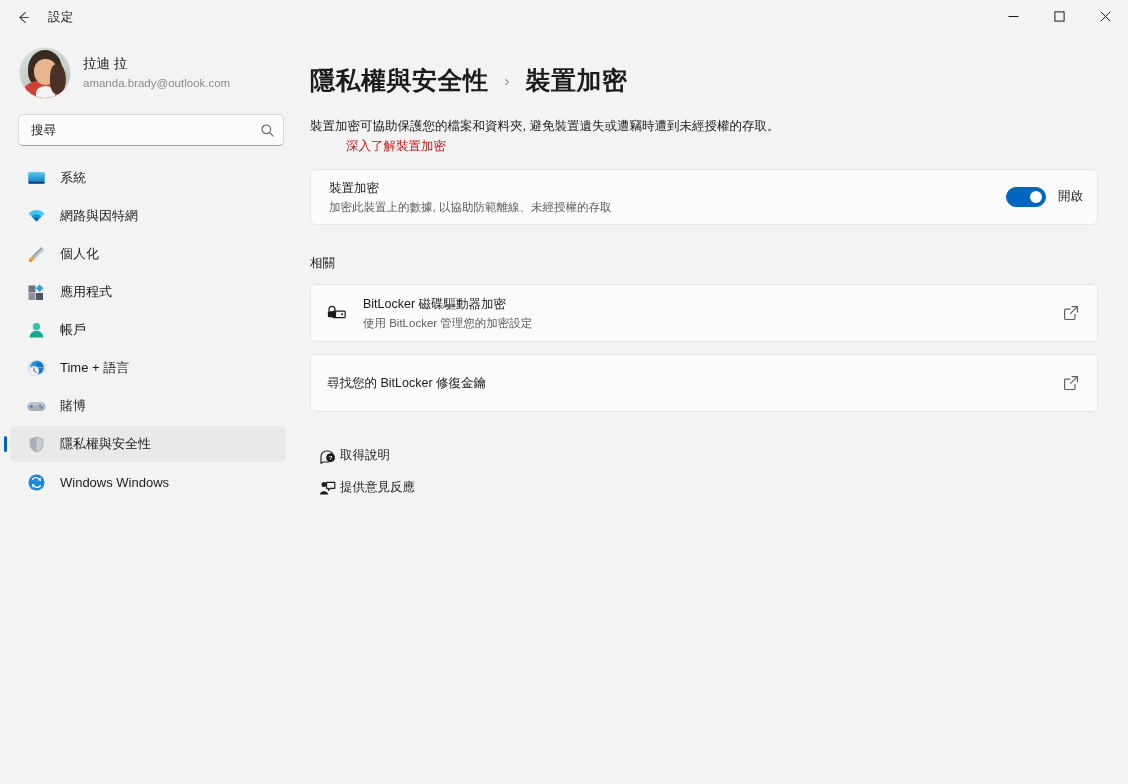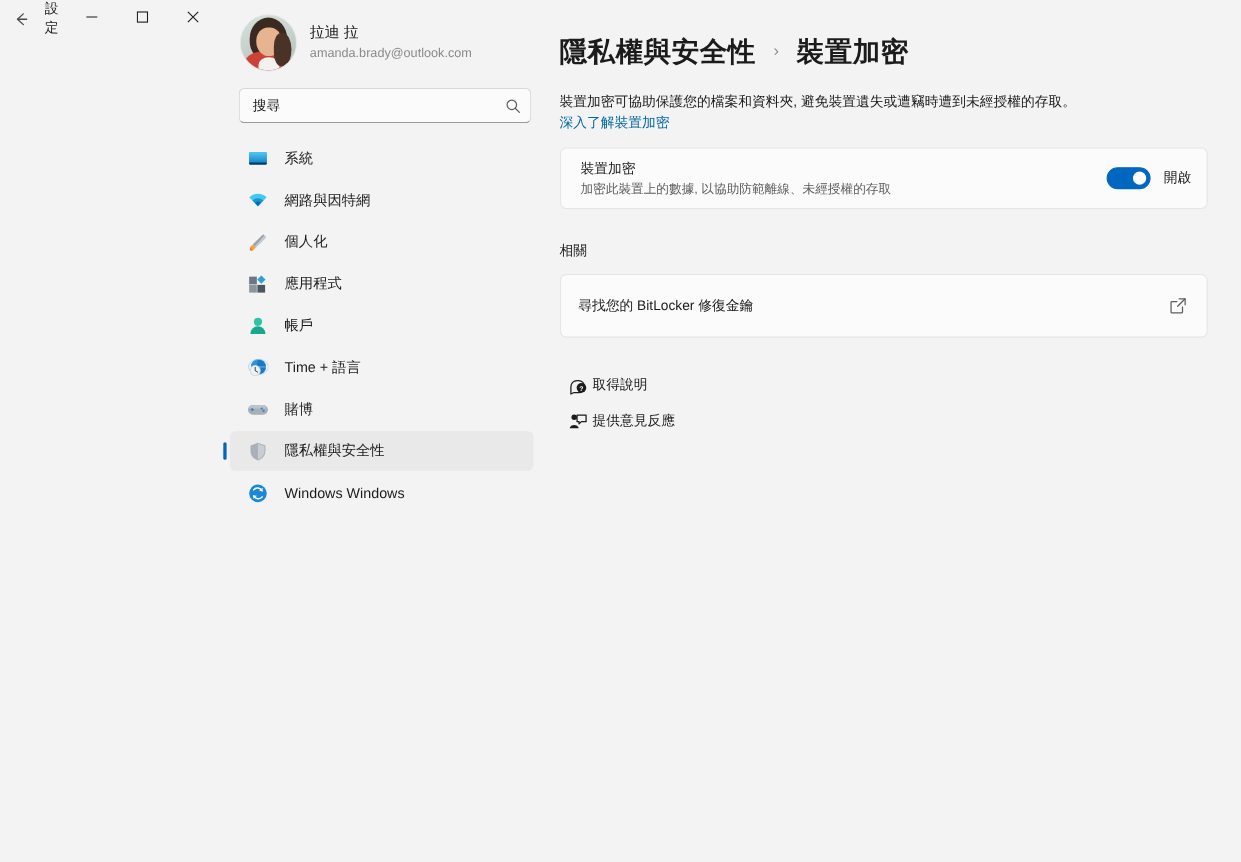--- a/index.html
+++ b/index.html
@@ -3,21 +3,21 @@
 <meta charset="utf-8">
 <style>
   * { box-sizing: border-box; margin: 0; padding: 0; }
   html, body {
     width: 1128px; height: 784px;
     font-family: "Liberation Sans", "DejaVu Sans", sans-serif;
     background: #f3f3f3;
     color: #1b1b1b;
     overflow: hidden;
   }
-  .window { width: 1128px; height: 616px; display: flex; flex-direction: row; background: #f3f3f3; }
+  .window { width: 1128px; height: 616px; display: flex; flex-direction: column; background: #f3f3f3; }
 
   
   .titlebar {
     height: 34px; flex: 0 0 34px; display: flex; align-items: center;
     background: #f3f3f3; position: relative;
   }
   .back-btn {
     width: 34px; height: 30px; margin-left: 6px;
     display: flex; align-items: center; justify-content: center;
     border-radius: 5px; cursor: pointer;
@@ -86,21 +86,21 @@
   .navlabel { font-size: 13px; color: #1b1b1b; white-space: nowrap; }
 
   
   .main { flex: 1; min-width: 0; overflow-y: auto; padding: 30px 30px 30px 10px; }
   .breadcrumb { display: flex; align-items: center; gap: 16px; padding-left: 0; }
   .bc-parent { font-size: 25px; font-weight: 600; color: #1b1b1b; cursor: pointer; letter-spacing: .5px; }
   .bc-sep { color: #8a8a8a; font-size: 15px; }
   .bc-current { font-size: 25px; font-weight: 600; color: #1b1b1b; letter-spacing: .5px; }
 
   .page-desc { margin-top: 20px; font-size: 12.5px; color: #1b1b1b; line-height: 1.55; }
-  .page-link { font-size: 12.5px; color: #0369a1; line-height: 1.55; cursor: pointer; display: inline-block; }
+  .page-link { font-size: 12.5px; color: #b91c1c; line-height: 1.55; cursor: pointer; display: inline-block; margin-left: 36px; }
 
   .card {
     background: #fbfbfb; border: 1px solid #e5e5e5; border-radius: 6px;
     margin-top: 12px; display: flex; align-items: center;
     padding: 0 16px; min-height: 58px;
   }
   .card.toggle-card { min-height: 56px; padding-left: 18px; padding-right: 14px; }
   .card-main { flex: 1; min-width: 0; display: flex; align-items: center; gap: 16px; }
   .card-texts { min-width: 0; }
   .card-title { font-size: 12.5px; color: #1b1b1b; line-height: 1.6; }
@@ -342,20 +342,43 @@
           <div class="switch">
             <div class="knob"></div>
           </div>
           <span class="switch-label">開啟</span>
         </div>
       </div>
 
       <div class="section-head">相關</div>
 
       
+      <div class="card link-card">
+        <div class="card-main">
+          <span class="card-lefticon">
+            <svg width="22" height="20" viewBox="0 0 22 20">
+              <rect x="6.5" y="8" width="13.5" height="7" rx="1" fill="none" stroke="#1b1b1b" stroke-width="1.3"></rect>
+              <circle cx="16.6" cy="11.5" r="1.1" fill="#1b1b1b"></circle>
+              <path d="M2.2 8.2 V6 A3.3 3.3 0 0 1 8.8 6 V8.2" fill="none" stroke="#1b1b1b" stroke-width="1.3"></path>
+              <rect x="1" y="8" width="9" height="6.6" rx="1.1" fill="#1b1b1b"></rect>
+            </svg>
+          </span>
+          <div class="card-texts">
+            <div class="card-title">BitLocker 磁碟驅動器加密</div>
+            <div class="card-sub">使用 BitLocker 管理您的加密設定</div>
+          </div>
+        </div>
+        <span class="ext-icon">
+          <svg width="16" height="16" viewBox="0 0 16 16">
+            <path d="M9 1.6 H14.4 V7" fill="none" stroke="#5d5d5d" stroke-width="1.15" stroke-linecap="round" stroke-linejoin="round"></path>
+            <path d="M14.2 1.8 L7.6 8.4" stroke="#5d5d5d" stroke-width="1.15" stroke-linecap="round"></path>
+            <path d="M12 9.2 V13.6 A0.9 0.9 0 0 1 11.1 14.5 H2.5 A0.9 0.9 0 0 1 1.6 13.6 V5 A0.9 0.9 0 0 1 2.5 4.1 H6.9" fill="none" stroke="#5d5d5d" stroke-width="1.15" stroke-linecap="round" stroke-linejoin="round"></path>
+          </svg>
+        </span>
+      </div>
 
       
       <div class="card link-card">
         <div class="card-main">
           <div class="card-texts">
             <div class="card-title">尋找您的 BitLocker 修復金鑰</div>
           </div>
         </div>
         <span class="ext-icon">
           <svg width="16" height="16" viewBox="0 0 16 16">

